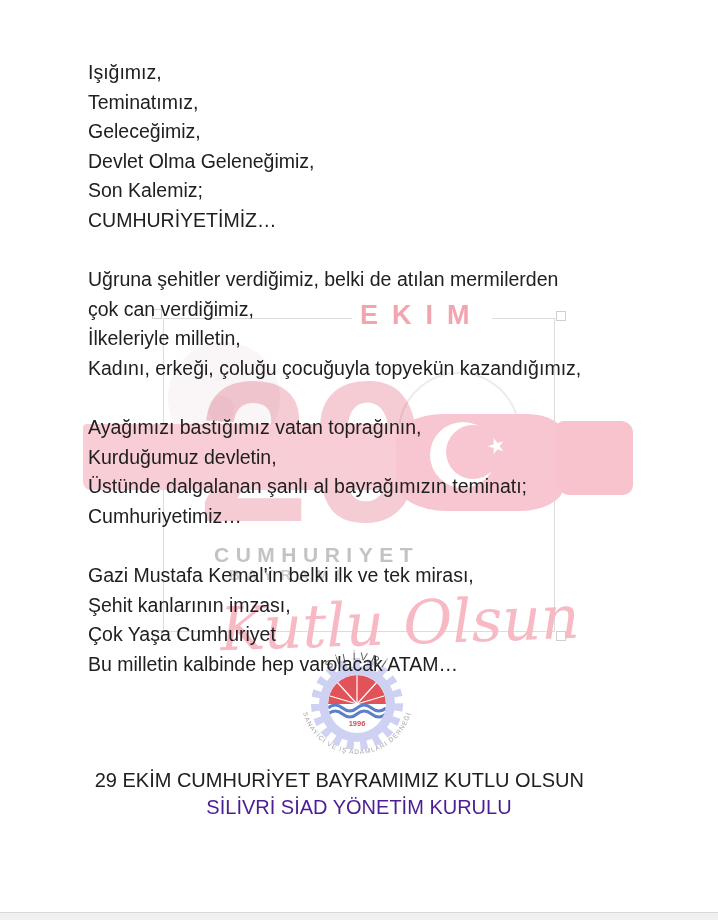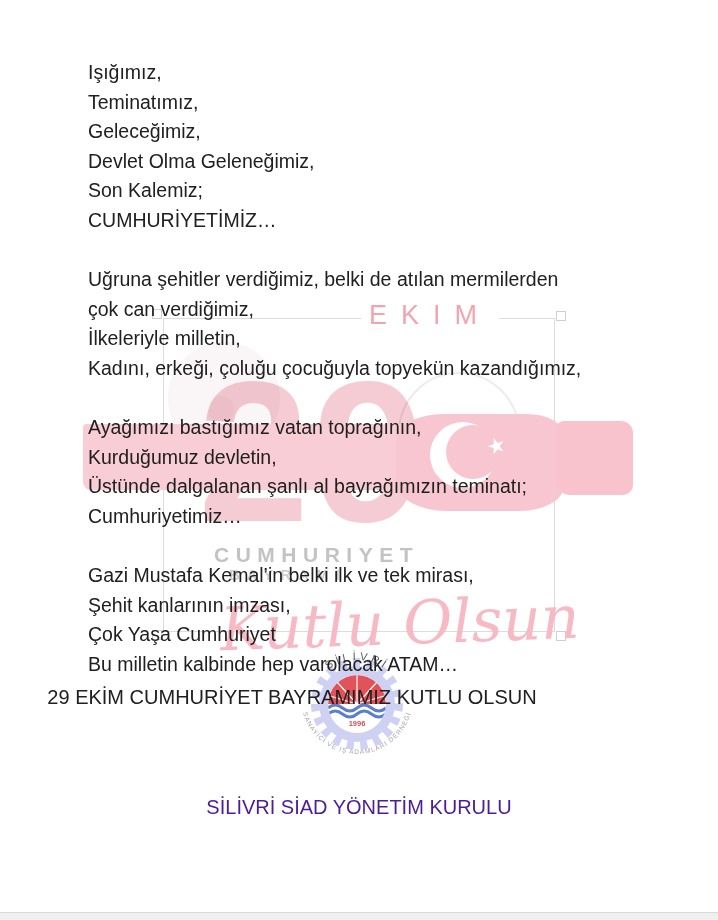--- a/index.html
+++ b/index.html
@@ -19,23 +19,23 @@
   .frame{
     position:absolute;left:163px;top:318px;width:390px;height:312px;
     border:1.5px solid #dcdcdc;
   }
   .knob{position:absolute;width:8px;height:8px;background:#ffffff;border:1.5px solid #cfcfcf;}
   .knob.tl{left:-12px;top:-10px;}
   .knob.tr{right:-12px;top:-8px;}
   .knob.br{right:-12px;bottom:-10px;}
   .knob.bl{left:-12px;bottom:-9px;}
   .wm-month{
-    position:absolute;left:361px;top:300px;
+    position:absolute;left:352px;top:300px;
     font-size:27px;letter-spacing:14px;color:#f2a4af;
-    background:#ffffff;padding:0 8px;font-weight:400;
+    background:#ffffff;padding:0 8px;font-weight:700;
   }
   .flag-band{position:absolute;}
   .band1{left:83px;top:424px;width:342px;height:66px;background:#f9cdd5;border-radius:4px 0 0 8px;}
   .band2{left:396px;top:414px;width:168px;height:97px;background:#f8c6d0;border-radius:28% 22% 26% 30%;}
   .band3{left:556px;top:421px;width:77px;height:74px;background:#f8c3cd;border-radius:8px 12px 10px 14px;}
   .wm-number{
     position:absolute;left:198px;top:352px;
     font-size:200px;line-height:1;font-weight:bold;
     color:#f5ccd4;mix-blend-mode:multiply;letter-spacing:4px;
   }
@@ -61,22 +61,22 @@
   }
   .logo{position:absolute;left:287px;top:632px;width:140px;height:140px;opacity:0.9;}
   
   .content{position:absolute;inset:0;z-index:10;}
   .poem{
     position:absolute;left:88px;top:58px;right:30px;
     font-size:19.5px;line-height:29.6px;color:#202020;
   }
   .stanza{margin:0 0 29.6px 0;}
   .closing-line{
-    position:absolute;left:0;top:686px;width:584px;
-    text-align:center;font-size:20px;color:#202020;
+    position:absolute;left:0;top:769px;width:584px;
+    text-align:right;font-size:20px;color:#202020;
   }
   .signature-line{
     position:absolute;left:0;top:796px;width:718px;
     text-align:center;font-size:20px;color:#4c1d95;
   }
   .bottom-strip{
     position:absolute;left:0;bottom:0;width:718px;height:7px;
     background:#f0f0f1;border-top:1px solid #d8d8d8;z-index:20;
   }
 </style>

